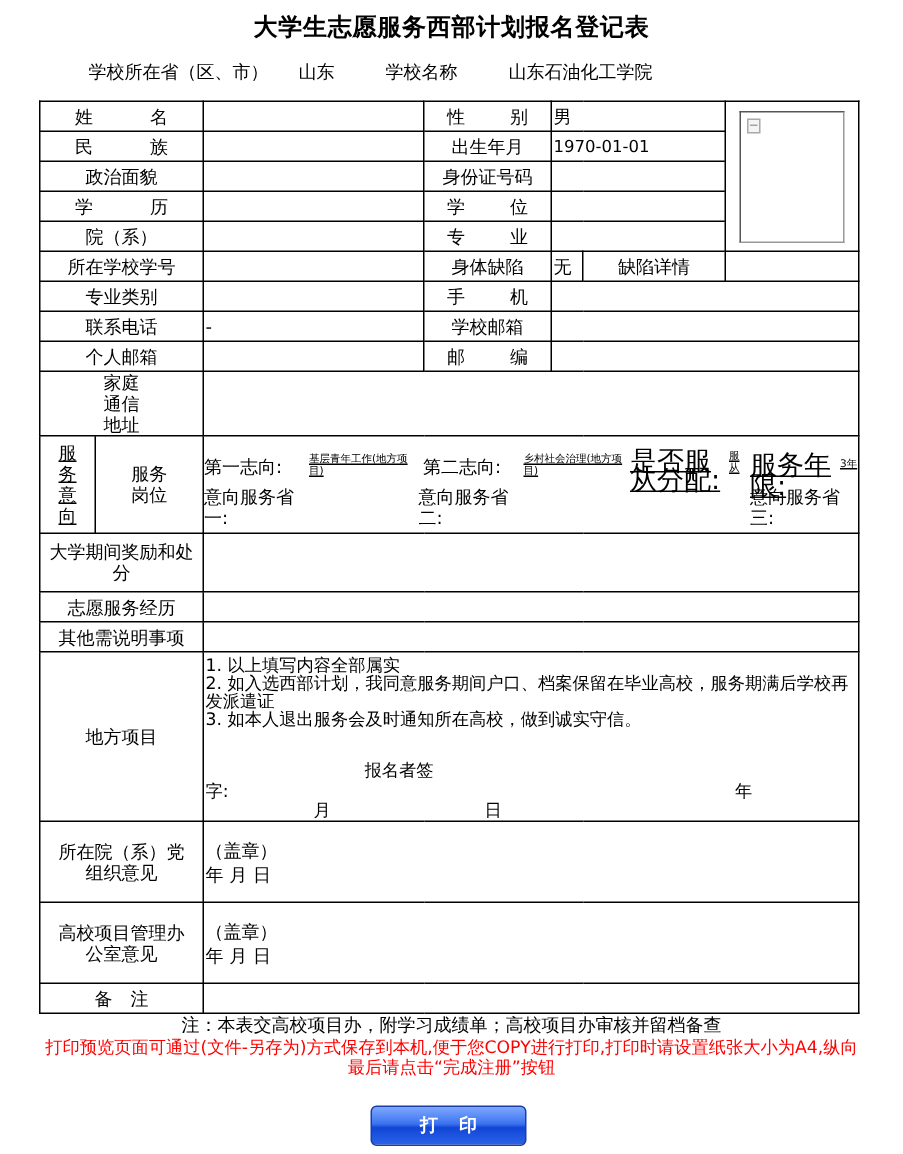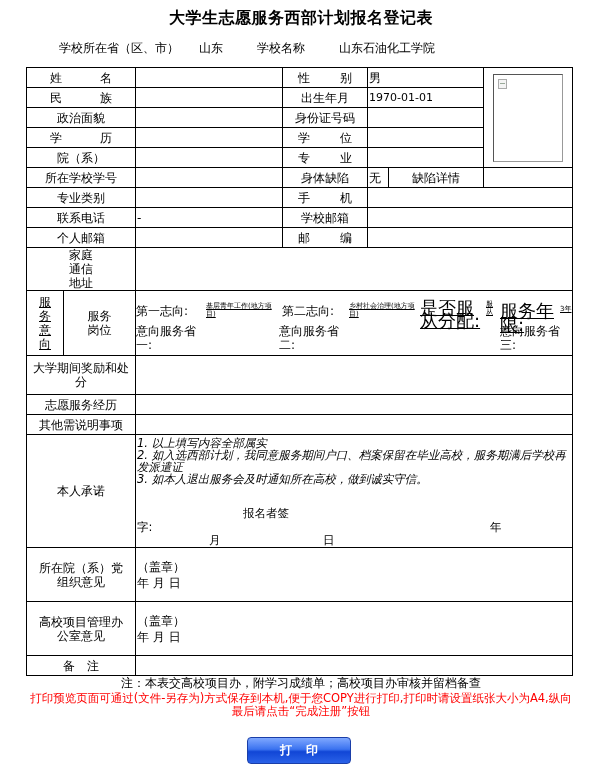--- a/index.html
+++ b/index.html
@@ -14,21 +14,21 @@
   .spread { display: flex; justify-content: space-between; padding: 0 22px; }
   .spread2 { display: flex; justify-content: space-between; padding: 0 14px; }
   .photo-cell { text-align: center; vertical-align: middle; }
   .photo { width: 70px; height: 88px; margin: 0 auto; border: 1px solid #999; border-top-color: #555; border-left-color: #555; position: relative; }
   .photo .broken { position: absolute; left: 4px; top: 4px; width: 9px; height: 10px; border: 1px solid #aaa; background: #f4f4f4; }
   .photo .broken::after { content: ""; position: absolute; left: 1px; bottom: 1px; width: 5px; height: 3px; border-top: 1px solid #9a9; }
   .tiny-link { font-size: 7px; line-height: 8px; text-decoration: underline; color: #000; }
   .mid-link { font-size: 18px; text-decoration: underline; }
   .vertical { width: 14px; margin: 0 auto; text-align: center; line-height: 14px; text-decoration: underline; }
   .promise { padding: 2px 2px 0 1px; line-height: 12px; font-size: 11.5px; }
-  .promise p { margin: 0; font-style: italic; }
+  .promise p { margin: 0; }
   .stamp { text-align: left; padding-right: 84px; line-height: 16px; }
   .note { position: absolute; top: 675px; left: 0; width: 602px; text-align: center; font-size: 12px; font-family: Liberation Serif, serif; }
   .warn { position: absolute; top: 692px; left: 0; width: 602px; text-align: center; color: #ff0000; font-size: 11.5px; line-height: 13px; }
   .print-btn { position: absolute; left: 247px; top: 737px; width: 104px; height: 27px; border-radius: 4px; border: 1px solid #1a3ea8;
     background: linear-gradient(#7fa8ff 0%, #3b73f0 45%, #1146d6 55%, #2a62e8 100%); color: #fff; font-size: 12px; font-weight: bold;
     letter-spacing: 14px; text-align: center; line-height: 25px; padding-left: 14px; cursor: pointer; }
 </style>
 </head>
 <body>
 
@@ -186,21 +186,21 @@
   </tr>
   <tr style="height:20px">
     <td colspan="2" class="c">志愿服务经历</td>
     <td colspan="5"></td>
   </tr>
   <tr style="height:20px">
     <td colspan="2" class="c">其他需说明事项</td>
     <td colspan="5"></td>
   </tr>
   <tr style="height:113px">
-    <td colspan="2" class="c">本人承诺</td>
+    <td colspan="2" class="c">地方项目</td>
     <td colspan="5" style="vertical-align:top;padding:0">
       <div class="promise" style="position:relative;height:112px">
         <p>1. 以上填写内容全部属实</p>
         <p>2. 如入选西部计划，我同意服务期间户口、档案保留在毕业高校，服务期满后学校再发派遣证</p>
         <p>3. 如本人退出服务会及时通知所在高校，做到诚实守信。</p>
         <span style="position:absolute;left:107px;top:72px;width:48px;overflow:hidden;white-space:nowrap">报名者签</span>
         <span style="position:absolute;left:1px;top:86px">字:</span>
         <span style="position:absolute;left:354px;top:86px">年</span>
         <span style="position:absolute;left:73px;top:99px">月</span>
         <span style="position:absolute;left:187px;top:99px">日</span>

